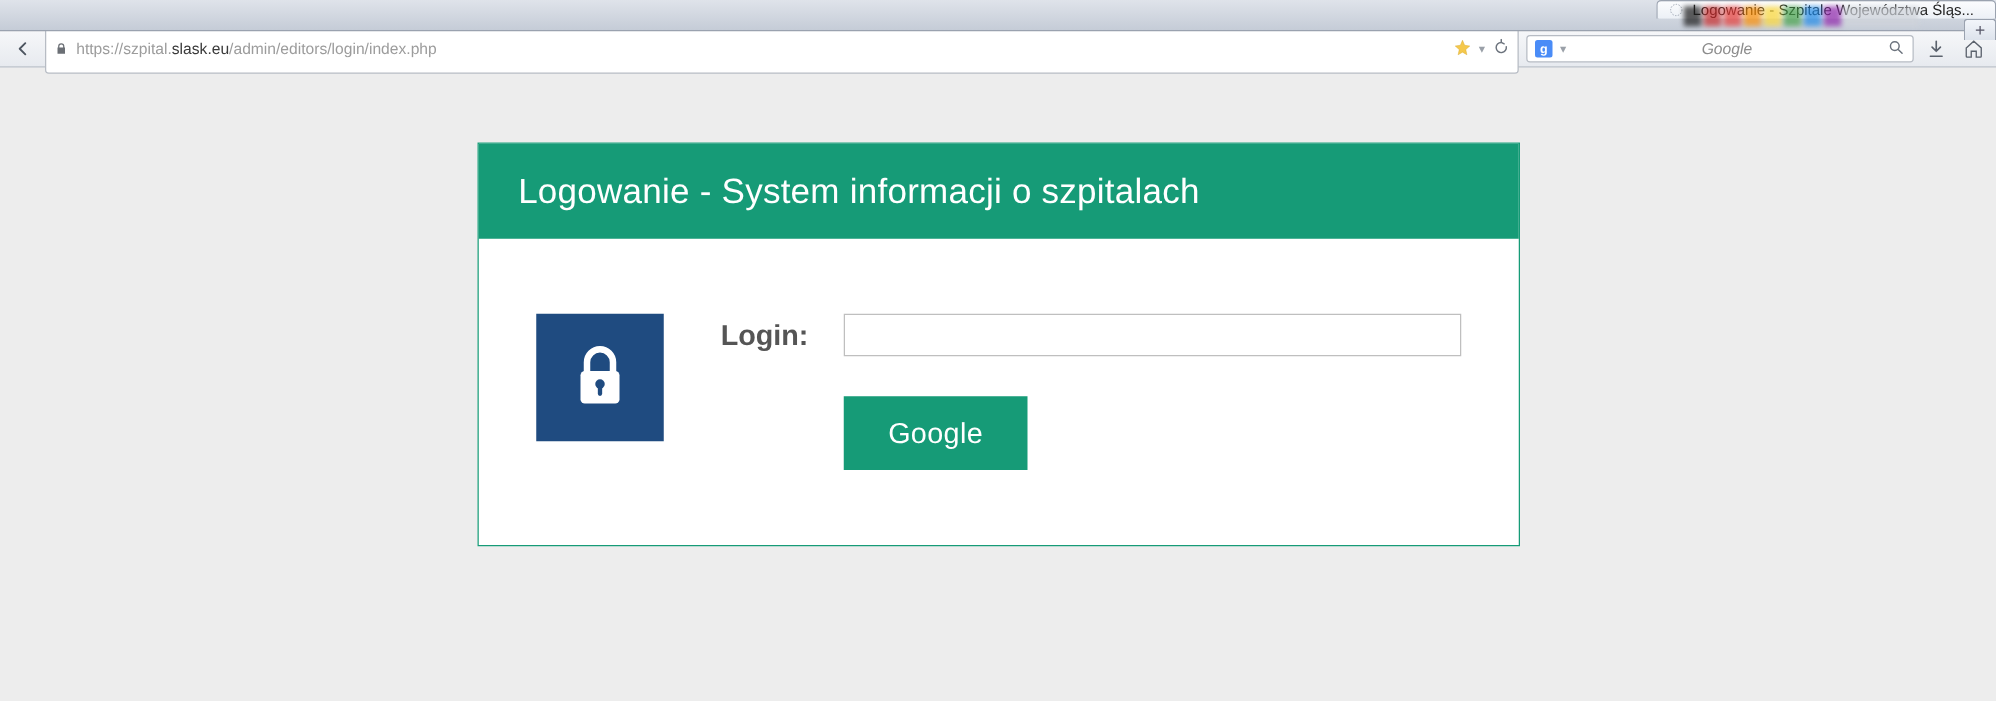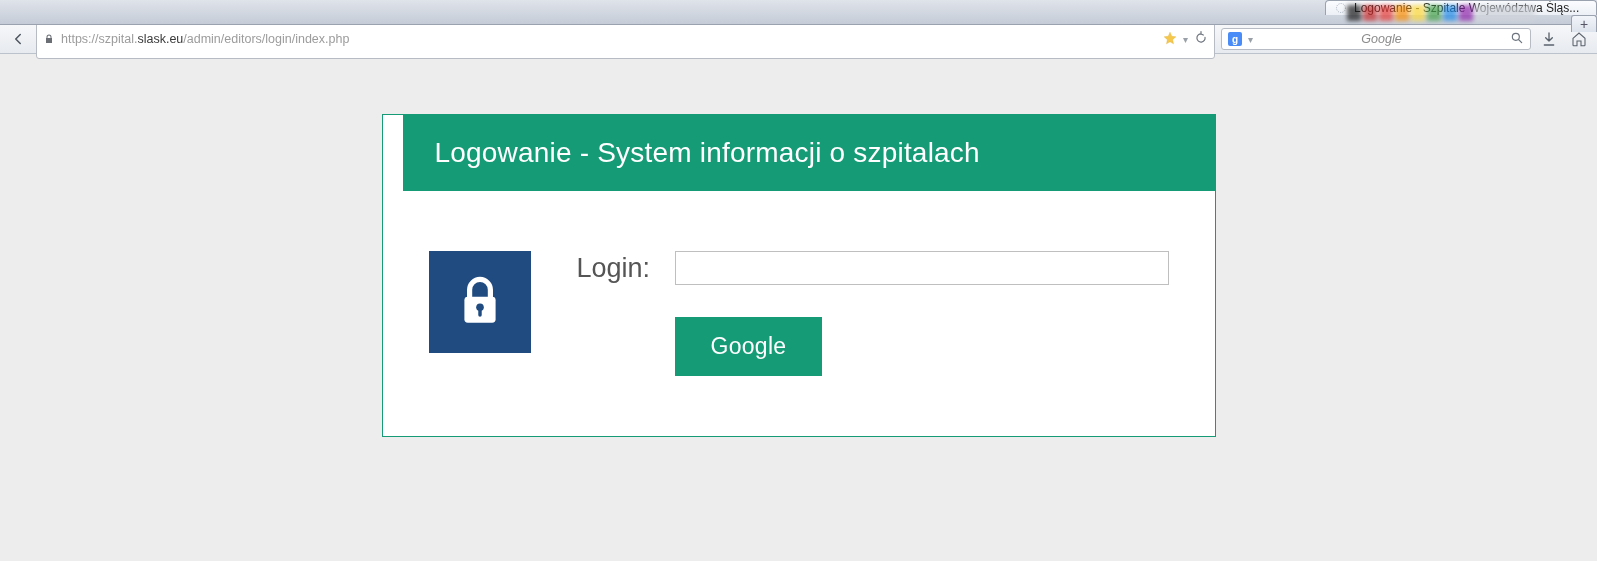--- a/index.html
+++ b/index.html
@@ -140,21 +140,20 @@
       background: #fff;
       border: 1px solid #169b77;
     }
     .login-header {
       background: #169b77;
       color: #fff;
       font-size: 28px;
       font-weight: 300;
       padding: 22px 32px;
       letter-spacing: 0.2px;
-      margin-left: 20px;
     }
     .login-body {
       padding: 60px 46px 60px 46px;
       display: flex;
       align-items: flex-start;
       gap: 46px;
     }
     .lock-tile {
       width: 102px; height: 102px;
       background: #1f4b80;
@@ -162,23 +161,23 @@
       flex-shrink: 0;
     }
     .lock-tile svg { width: 44px; height: 52px; }
     .form-area { flex:1; }
     .form-row {
       display:flex; align-items:center; gap: 28px;
       margin-bottom: 32px;
     }
     .form-label {
       width: 70px;
-      font-size: 27px;
+      font-size: 23px;
       color: #555;
-      font-weight: 400;
+      font-weight: 700;
       text-align: center;
     }
     .form-input {
       flex:1;
       height: 34px;
       border: 1px solid #bfbfbf;
       background:#fff;
       font-size: 16px;
       padding: 0 8px;
       outline: none;

